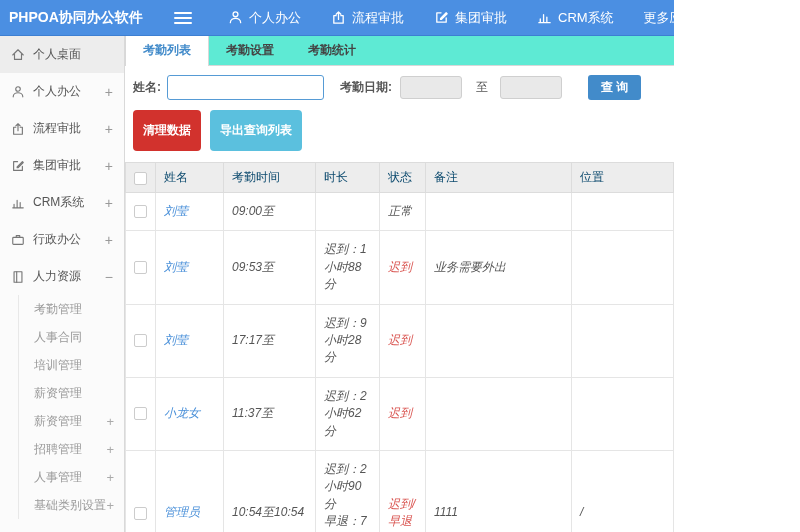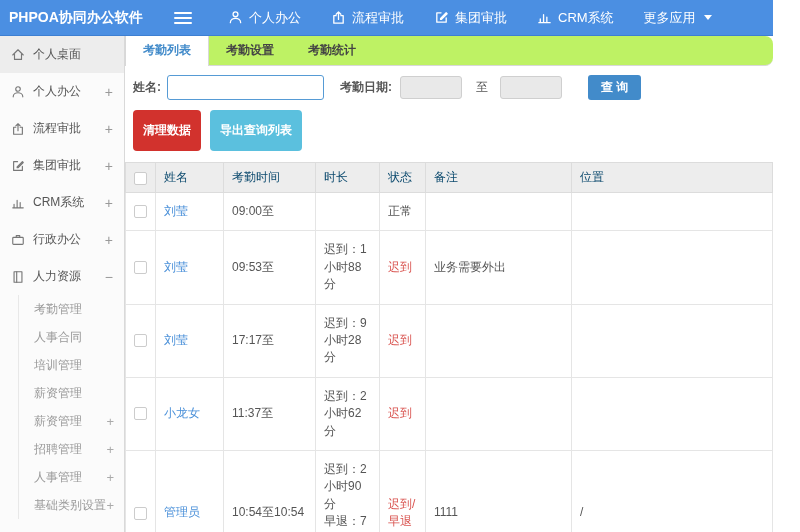--- a/index.html
+++ b/index.html
@@ -1,18 +1,18 @@
 <!DOCTYPE html>
 <html lang="zh" style="--header-bg: #4b8fe2; --accent: #428bca; --link: #4a90d9; --danger: #d2322d; --info: #5bc0de;"><head>
 <meta charset="utf-8">
 <style>
   * { margin:0; padding:0; box-sizing:border-box; }
   html,body { width:800px; height:532px; overflow:hidden; }
   body { font-family:"Liberation Sans", sans-serif; font-size:12px; color:#555; background:#fff; }
-  .app { position:relative; width:773px; height:532px; overflow:hidden; }
+  .app { position:relative; width:674px; height:532px; overflow:hidden; }
 
   
   .topbar { display:flex; align-items:center; height:36px; background:var(--header-bg,#4b8fe2); border-bottom:1px solid #3d7fd2; }
   .logo { width:128px; padding-left:9px; color:#fff; font-size:14px; font-weight:bold; white-space:nowrap; }
   .hamburger { margin:0 36px 0 46px; cursor:pointer; }
   .hamburger i { display:block; width:18px; height:2px; background:#fff; margin:3px 0; border-radius:1px; }
   .topnav { display:flex; align-items:center; gap:30px; color:#fff; font-size:13px; }
   .nav-item { display:flex; align-items:center; gap:6px; cursor:pointer; white-space:nowrap; }
   .nav-item svg { width:15px; height:15px; stroke:#fff; fill:none; stroke-width:1.4; }
   .caret-down { display:inline-block; width:0; height:0; border-left:4px solid transparent; border-right:4px solid transparent; border-top:5px solid #fff; margin-left:2px; }
@@ -22,41 +22,41 @@
   .side-item { display:flex; align-items:center; height:37px; padding:16px 11px; color:#555; cursor:pointer; }
   .side-item.first { background:#ededed; }
   .side-item svg { width:14px; height:14px; margin-right:8px; stroke:#777; fill:none; stroke-width:1.3; flex:none; }
   .side-item .expand { margin-left:auto; color:#999; font-size:14px; font-weight:normal; }
   .sub-list { margin:0 0 4px 18px; border-left:1px solid #e8e8e8; }
   .sub-item { display:flex; align-items:center; height:28px; padding:0 10px 0 15px; color:#999; cursor:pointer; }
   .sub-item .expand { margin-left:auto; color:#aaa; font-size:13px; }
 
   
   .main { position:absolute; left:125px; top:36px; right:0; bottom:0; background:#fff; overflow:hidden; }
-  .tabbar { display:flex; height:30px; background:#bef264; border-bottom:1px solid #d8d8d8;border-radius:8px; }
+  .tabbar { display:flex; height:30px; background:#5eead4; border-bottom:1px solid #d8d8d8; }
   .tab { padding:0 17px; line-height:29px; font-weight:bold; color:#444; cursor:pointer; }
   .tab.active { background:#fff; color:var(--accent,#428bca); border-left:1px solid #d8d8d8; border-right:1px solid #d8d8d8; height:30px; }
 
   .searchbar { display:flex; align-items:center; padding:9px 8px 8px 8px; }
   .searchbar label { font-weight:bold; color:#555; white-space:nowrap; }
   .name-input { width:157px; height:25px; margin-left:6px; border:1px solid #569bd5; border-radius:3px; padding:0 6px; outline:none; font-size:12px; }
   .date-label { margin-left:16px; }
   .date-input { width:62px; height:23px; margin-left:8px; background:#e9e9e9; border:1px solid #cfcfcf; border-radius:3px; }
   .to-label { margin:0 4px 0 14px; color:#555; }
   .search-btn { margin-left:26px; height:25px; padding:0 13px; background:var(--accent,#428bca); color:#fff; border:none; border-radius:3px; font-weight:bold; font-size:12px; cursor:pointer; white-space:nowrap; }
 
   .actions { display:flex; gap:9px; padding:2px 8px 11px 8px; }
   .actions button { color:#fff; border:none; border-radius:4px; padding:12px 10px; font-weight:bold; font-size:12px; cursor:pointer; white-space:nowrap; }
   .btn-clean { background:var(--danger,#d2322d); }
   .btn-export { background:var(--info,#5bc0de); }
 
   table { width:100%; border-collapse:collapse; table-layout:fixed; }
   th, td { border:1px solid #e5e5e5; text-align:left; overflow:hidden; }
   th { background:#ededed; border-color:#dcdcdc; padding:6px 8px; font-weight:normal; color:#0c4a6e; }
-  td { padding:10px 8px; vertical-align:middle; color:#555; line-height:1.45; word-break:break-all; }
+  td { padding:10px 8px; vertical-align:middle; color:#555; line-height:1.45; word-break:break-all;font-style:italic; }
   .checkbox-cell { text-align:center; padding-left:4px; padding-right:4px; }
   .checkbox { display:inline-block; width:13px; height:13px; border:1px solid #ccc; border-radius:2px; background:#fff; vertical-align:middle; cursor:pointer; }
   .name-link { color:var(--link,#4a90d9); cursor:pointer; }
 </style>
 </head>
 <body>
 
 <div class="app">
 
   <header class="topbar">

